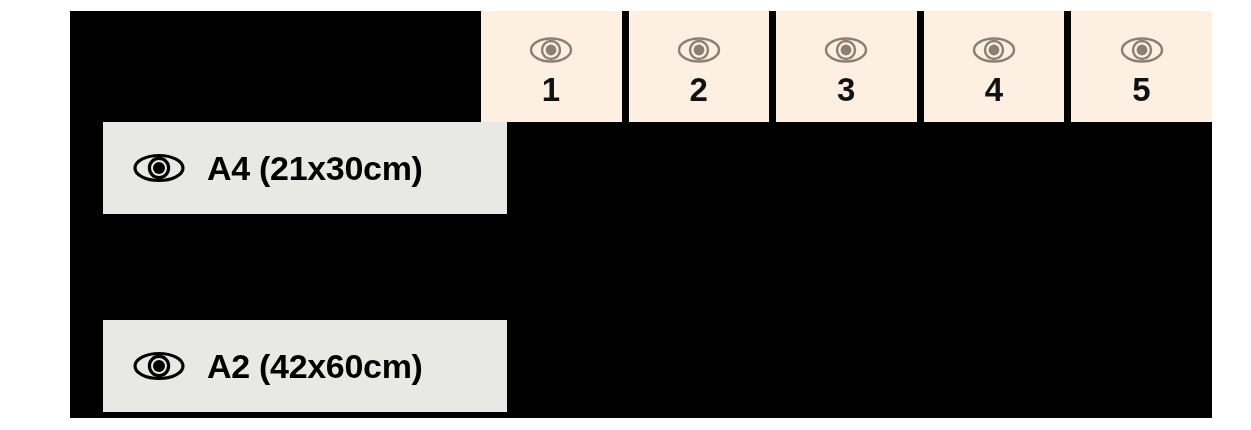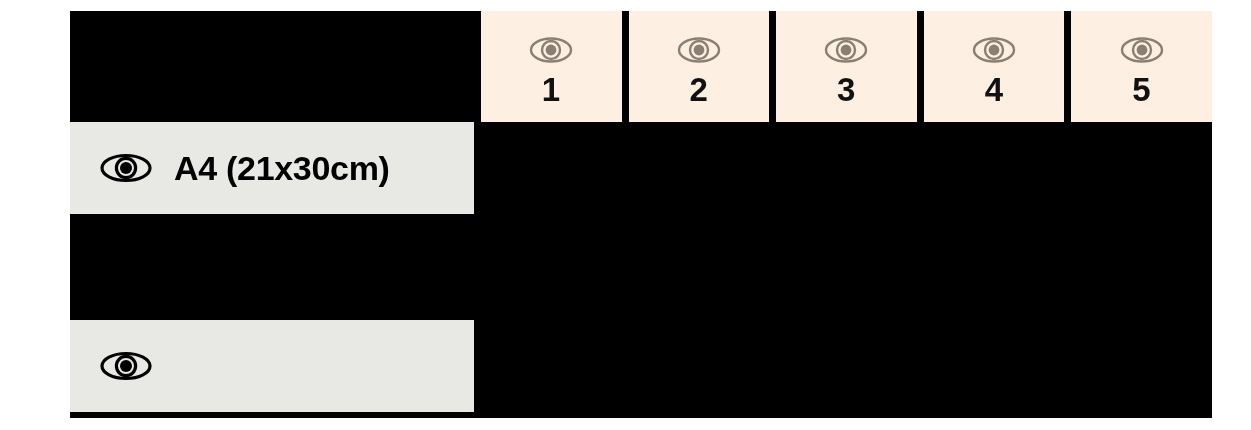--- a/index.html
+++ b/index.html
@@ -100,20 +100,21 @@
 
   .row-label {
     width: 404px;
     flex: 0 0 404px;
     background: #E8E9E4;
     display: flex;
     align-items: center;
     box-sizing: border-box;
     padding-left: 30px;
     gap: 22px;
+    margin-left: 33px;
   }
 
   .row-label .label-text {
     font-size: 34px;
     font-weight: bold;
     color: #000000;
     letter-spacing: -0.3px;
     white-space: nowrap;
   }
 
@@ -250,20 +251,21 @@
 
     <div class="matrix-row">
       <div class="row-label">
         <span class="eye-icon">
           <svg width="52" height="30" viewBox="0 0 52 30">
             <ellipse cx="26" cy="15" rx="24" ry="12.5" fill="none" stroke="#000000" stroke-width="3.2"></ellipse>
             <circle cx="26" cy="15" r="9.6" fill="none" stroke="#000000" stroke-width="3.2"></circle>
             <circle cx="26" cy="15" r="6" fill="#000000"></circle>
           </svg>
         </span>
+        <span class="label-text">A2 (42x60cm)</span>
       </div>
       <div class="label-divider"></div>
       <div class="row-cells">
         <div class="data-cell"></div>
         <div class="data-cell"></div>
         <div class="data-cell"></div>
         <div class="data-cell"></div>
         <div class="data-cell"></div>
       </div>
     </div>

